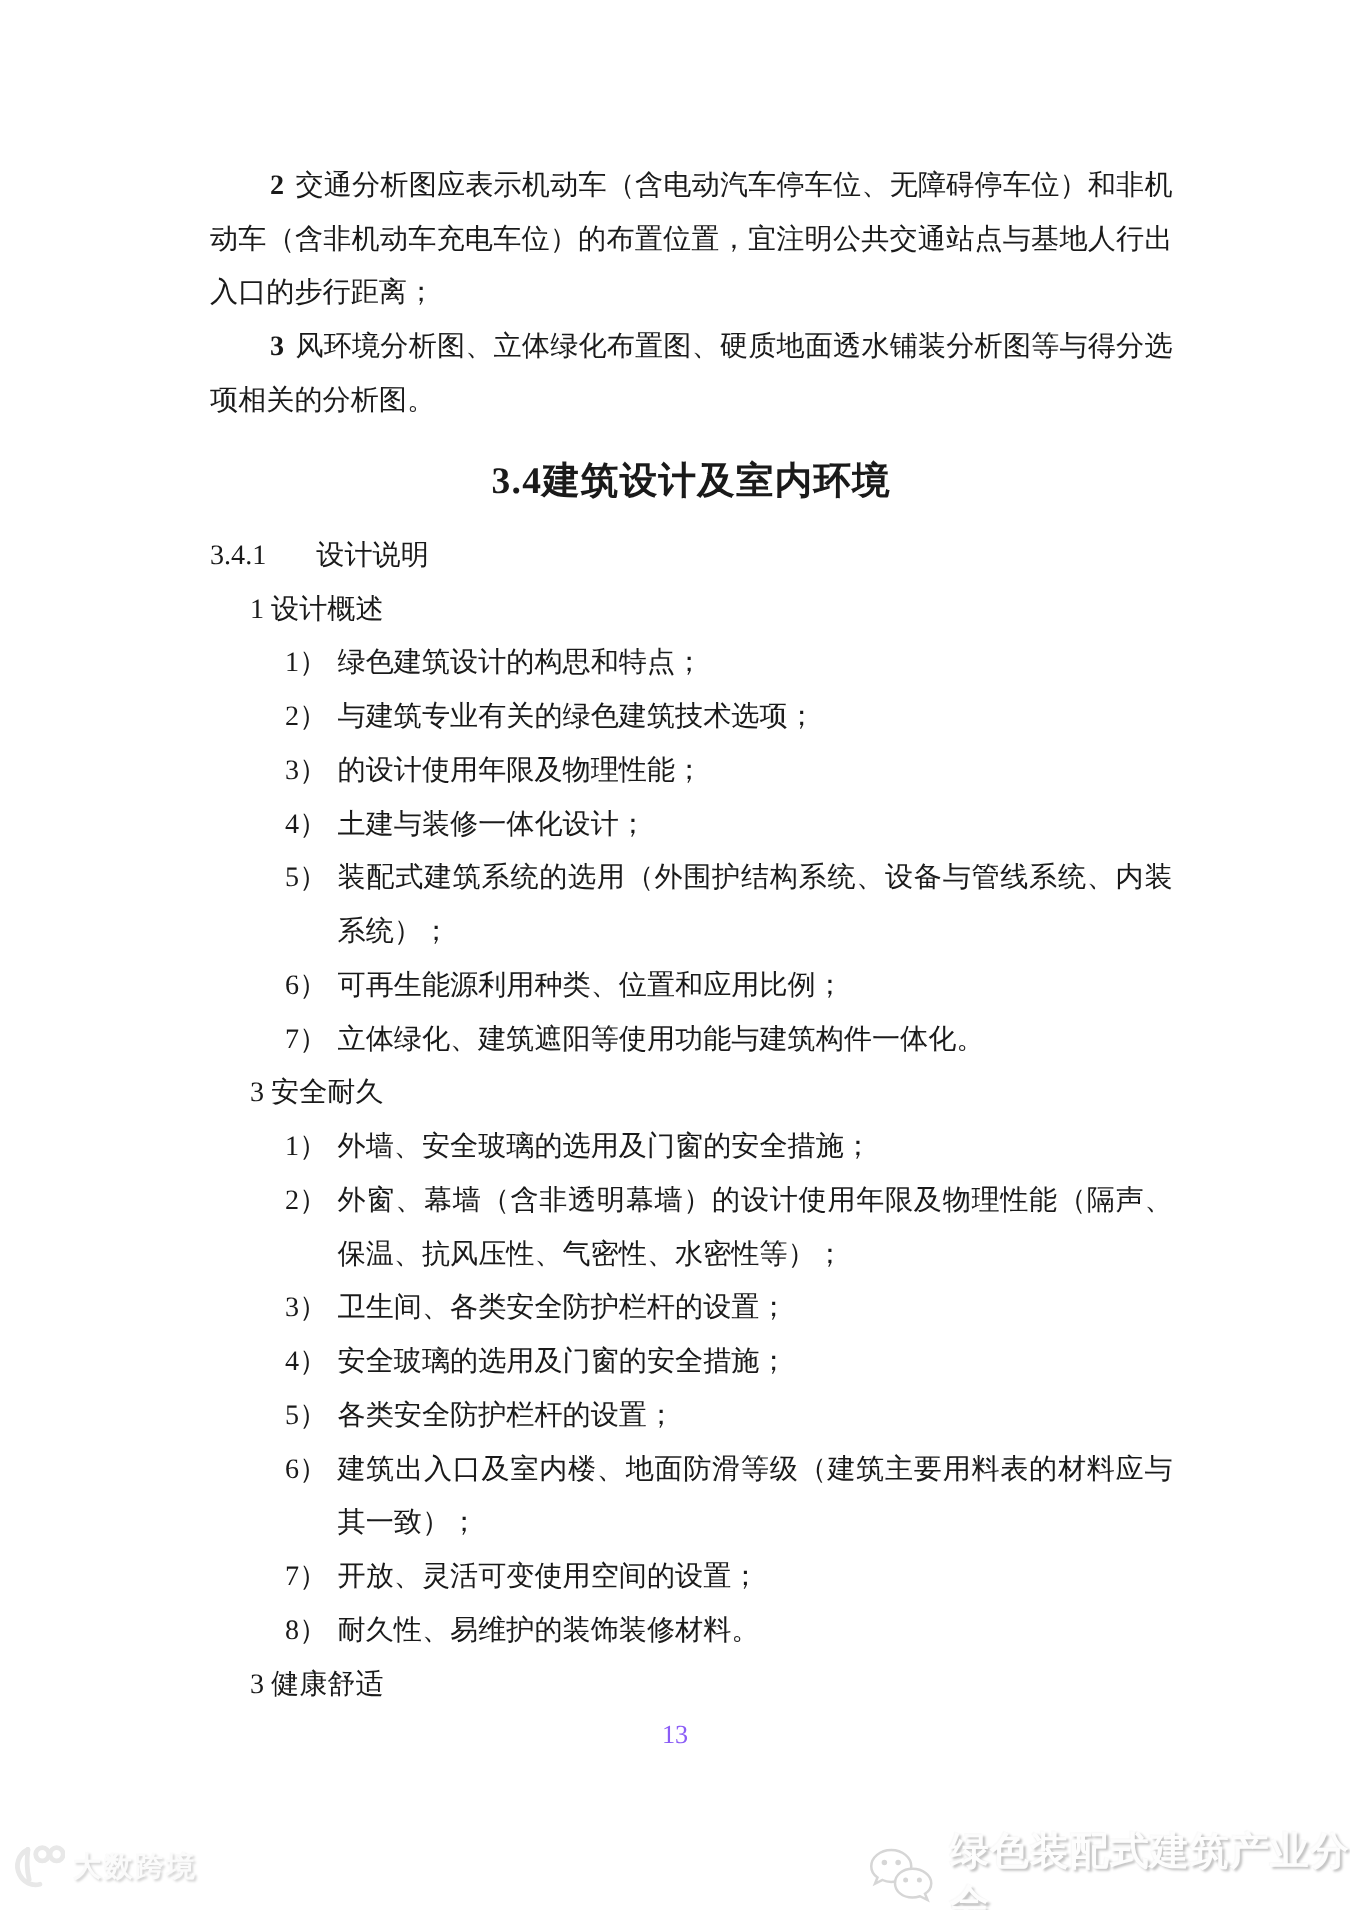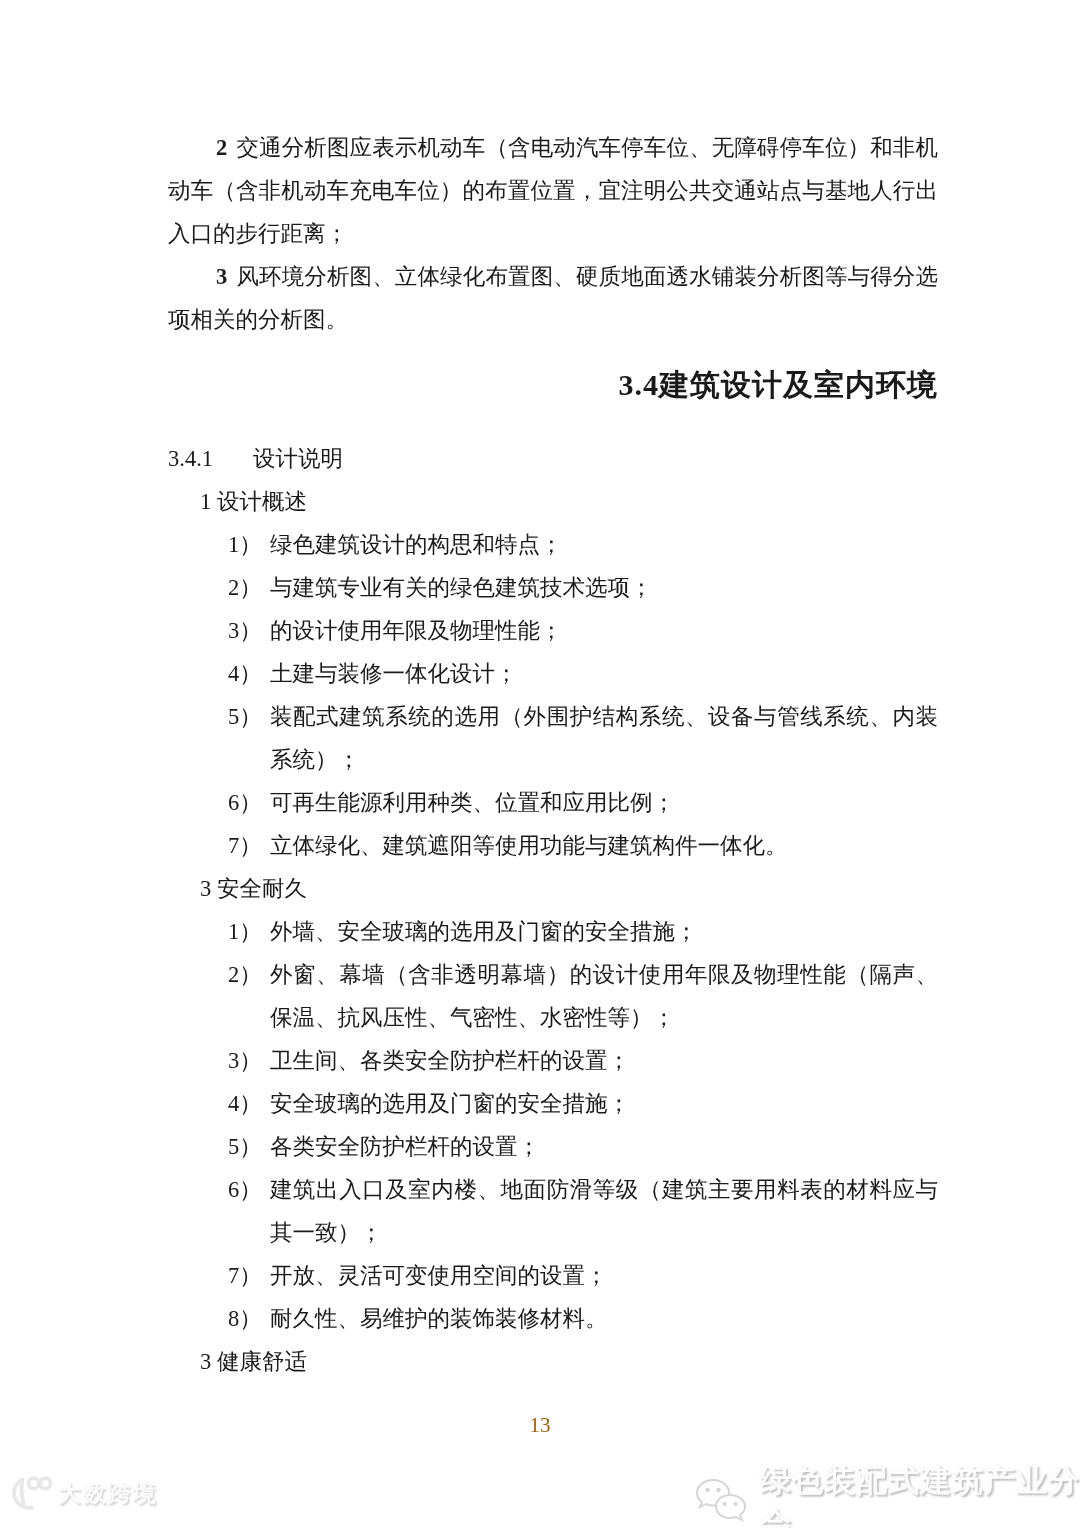--- a/index.html
+++ b/index.html
@@ -14,33 +14,33 @@
   .content{
     position:absolute;
     left:168px;top:126px;width:770px;
     font-size:22.5px;line-height:43px;
     text-align:justify;
   }
   p.para{margin:0;text-indent:48px;}
   p.para .pnum{font-weight:bold;margin-right:9px;}
   h1.section-title{
     font-size:30px;line-height:48px;
-    margin:20px 0 28px 0;
-    text-align:right;font-weight:bold;
+    margin:20px 0 13px 0;
+    text-align:center;font-weight:bold;
     text-indent:0;letter-spacing:1px;
   }
   .subsection{margin:0;}
   .subsection .sub-num{margin-right:40px;}
   .group-label{padding-left:32px;}
   ol.items{list-style:none;margin:0;padding:0;}
   ol.items li{position:relative;margin-left:60px;padding-left:42px;}
   ol.items .marker{position:absolute;left:0;top:0;}
   .page-number{
-    position:absolute;top:1408px;left:0;width:100%;
-    text-align:center;font-size:21px;color:#a16207;line-height:34px;
+    position:absolute;top:1370px;left:0;width:100%;
+    text-align:center;font-size:21px;color:#8b5cf6;line-height:34px;
   }
   .wm-left{
     position:absolute;left:8px;top:1474px;
     display:flex;align-items:center;gap:6px;
     font-family:Liberation Sans, sans-serif;
     font-weight:bold;font-size:23px;letter-spacing:2px;
     color:#fbfbfb;
     text-shadow:1.5px 1.5px 2px #d2d2d2,-1px -1px 1px #ffffff;
   }
   .wm-right{

